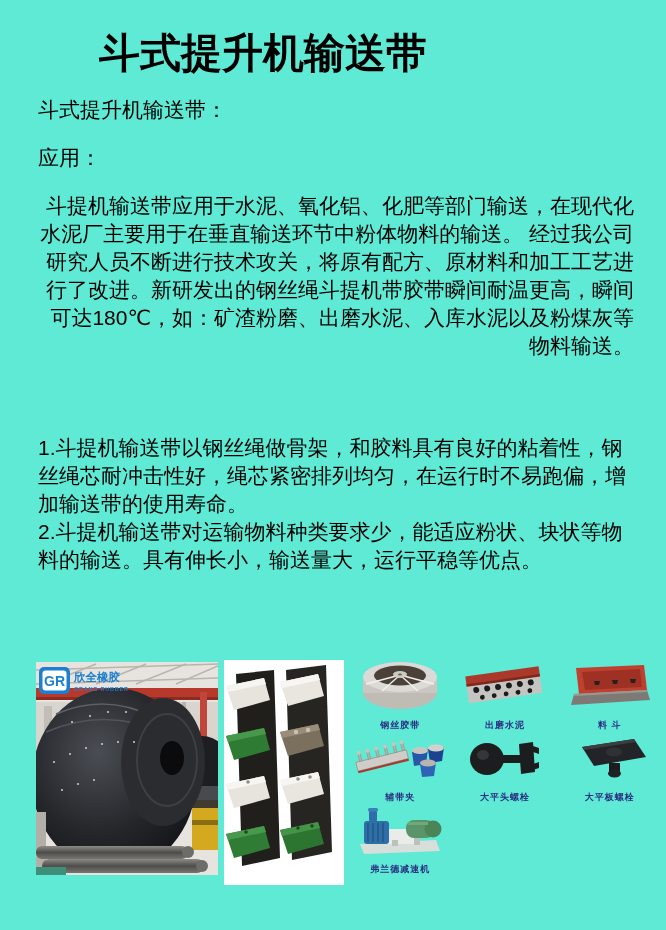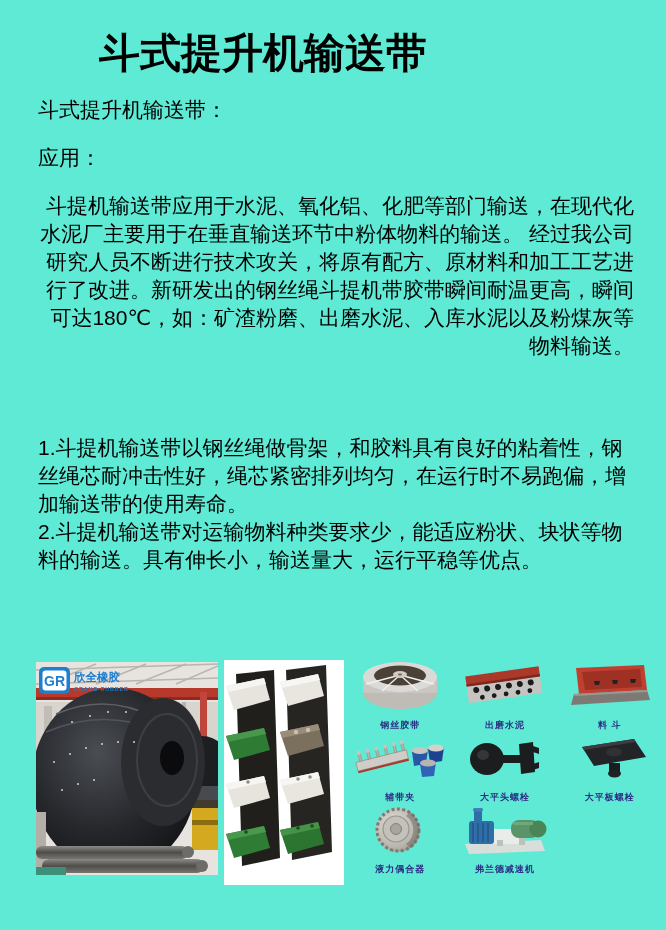--- a/index.html
+++ b/index.html
@@ -284,37 +284,20 @@
           <polygon points="20,15 72,7 84,25 32,34" fill="#232427"></polygon>
           <polygon points="20,15 72,7 74,10 22,18" fill="#3b3d41"></polygon>
           <ellipse cx="52" cy="20" rx="8" ry="4.6" fill="#2f3135"></ellipse>
           <rect x="47" y="31" width="11" height="10" fill="#1b1c1e"></rect>
           <ellipse cx="52.5" cy="41.5" rx="6.5" ry="4" fill="#212225"></ellipse>
         </svg>
         <figcaption class="plabel">大平板螺栓</figcaption>
       </figure>
 
 
-      <figure class="cell">
-        <svg class="thumb" viewBox="0 0 96 52">
-          <defs>
-            <radialGradient id="gCoup" cx="40%" cy="38%" r="75%">
-              <stop offset="0%" stop-color="#e4e2dd"></stop>
-                <stop offset="70%" stop-color="#b6b3ab"></stop>
-                <stop offset="100%" stop-color="#8e8b83"></stop>
-            </radialGradient>
-          </defs>
-          <circle cx="46" cy="26" r="22" fill="url(#gCoup)"></circle>
-          <circle cx="46" cy="26" r="21" fill="none" stroke="#7e7b73" stroke-width="3" stroke-dasharray="3 2.4"></circle>
-          <circle cx="44" cy="25" r="13" fill="#c4c1ba" stroke="#97948d" stroke-width="1.2"></circle>
-          <circle cx="44" cy="25" r="5.5" fill="#a8a59e" stroke="#84817a" stroke-width="1"></circle>
-          <path d="M58,8 A22,22 0 0 1 58,44 L54,40 A17,17 0 0 0 54,12 Z" fill="#6f6c64" opacity="0.55"></path>
-        </svg>
-        <figcaption class="plabel">液力偶合器</figcaption>
-      </figure>
 
       <figure class="cell">
         <svg class="thumb" viewBox="0 0 96 52">
           <polygon points="8,40 84,36 88,47 12,50" fill="#d8ded9"></polygon>
           <rect x="30" y="25" width="36" height="15" fill="#e9ece9"></rect>
           <rect x="12" y="17" width="25" height="23" rx="3" fill="#2f6fa8"></rect>
           <g stroke="#24578a" stroke-width="1.6">
               <line x1="16" y1="19" x2="16" y2="38"></line>
               <line x1="21" y1="19" x2="21" y2="38"></line>
               <line x1="26" y1="19" x2="26" y2="38"></line>

